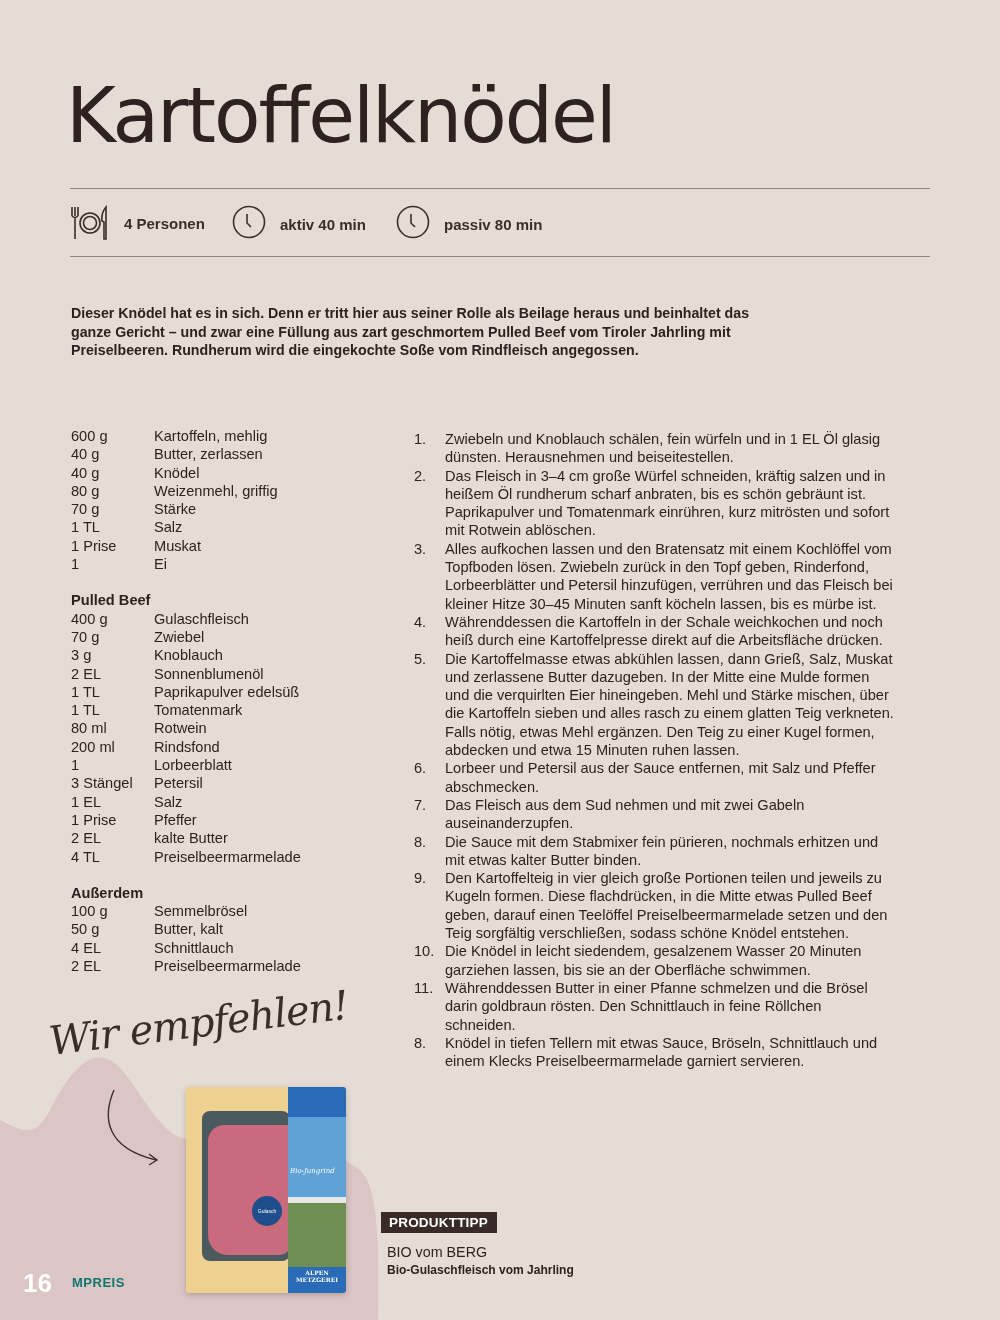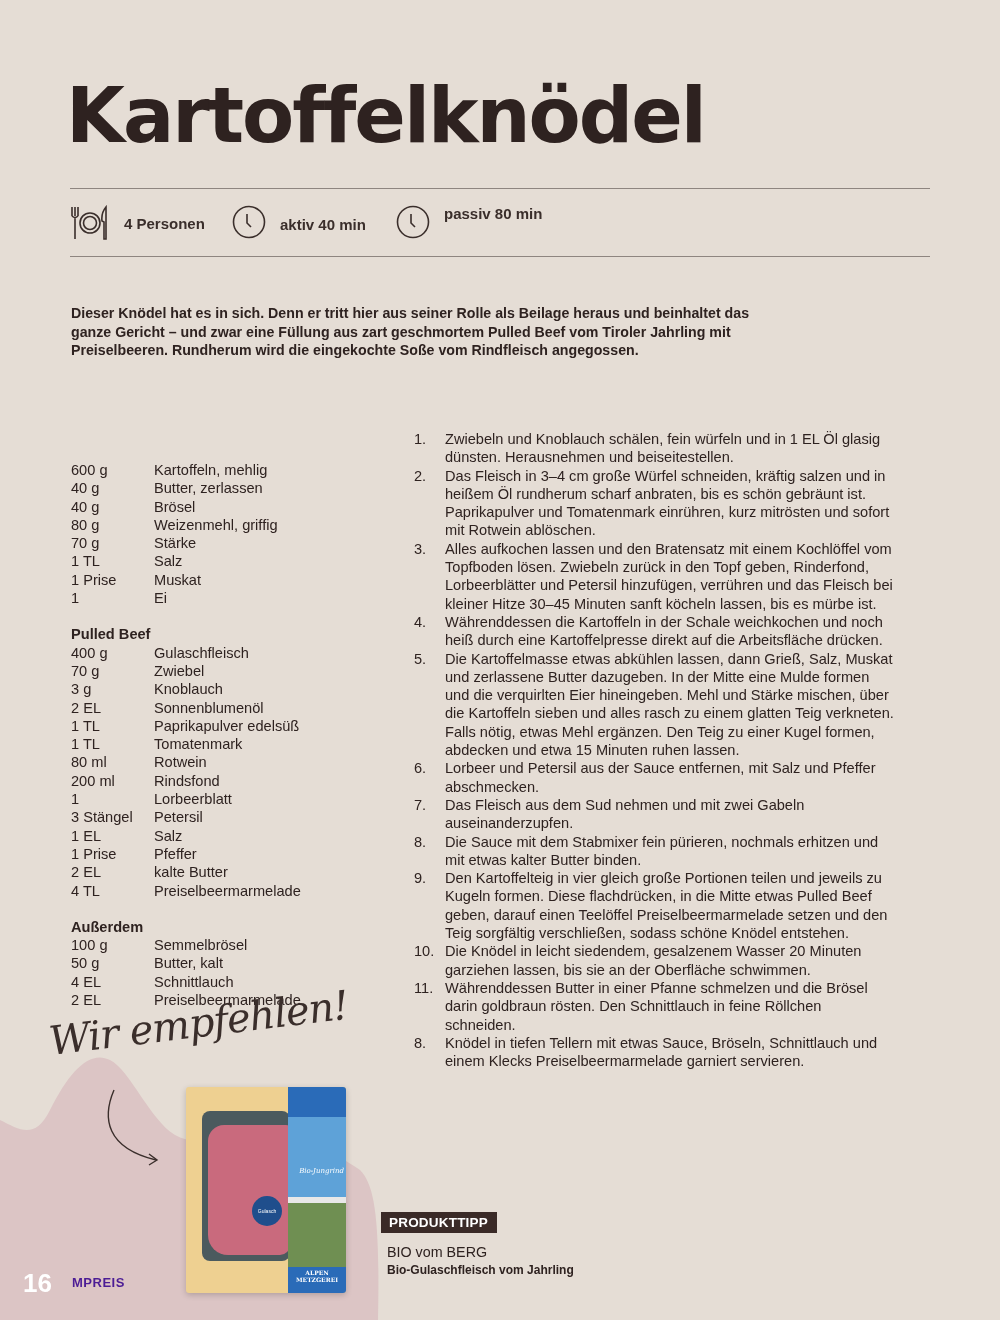--- a/index.html
+++ b/index.html
@@ -5,33 +5,33 @@
   html, body { margin:0; padding:0; }
   body {
     width:1000px; height:1320px; overflow:hidden; position:relative;
     background:#e5ddd5;
     font-family:"Liberation Sans", sans-serif;
     color:#2e2220;
   }
   .mountain { position:absolute; left:0; top:0; width:1000px; height:1320px; z-index:0; }
   .title {
     position:absolute; left:66px; top:78px; margin:0;
-    font-family:"DejaVu Sans", sans-serif; font-weight:700;
+    font-family:"DejaVu Sans", sans-serif; font-weight:400;
     font-size:76px; letter-spacing:-2px; color:#2e2220; line-height:1;
   }
   .rule { position:absolute; left:70px; width:860px; height:1px; background:#8e8580; }
   .meta { position:absolute; left:70px; top:203px; height:40px; display:flex; align-items:center; }
   .meta-item { display:flex; align-items:center; margin-right:32px; }
   .meta-item svg { display:block; }
   .meta-text { font-size:15px; font-weight:700; color:#3a2e2b; margin-left:14px; }
   .intro {
     position:absolute; left:71px; top:304px; width:710px;
     font-size:14.2px; font-weight:700; line-height:18.5px; color:#2e2220; margin:0;
   }
-  .ingredients { position:absolute; left:71px; top:427px; width:300px; font-size:14.6px; line-height:18.3px; color:#2e2220;margin-top:34px; }
+  .ingredients { position:absolute; left:71px; top:427px; width:300px; font-size:14.6px; line-height:18.3px; color:#2e2220; }
   .ing-row { display:flex; }
   .ing-qty { width:83px; flex:none; }
   .ing-name { flex:1; }
   .ing-head { font-weight:700; margin-top:18px; }
   .steps { position:absolute; left:414px; top:430px; width:480px; font-size:14.6px; line-height:18.3px; color:#2e2220; }
   .step { display:flex; }
   .step-num { width:31px; flex:none; }
   .step-text { flex:1; }
   .script {
     position:absolute; left:52px; top:1018px; z-index:2;
@@ -46,31 +46,31 @@
   .window { position:absolute; left:16px; top:24px; width:88px; height:150px; background:#4b5a5e; border-radius:8px; overflow:hidden; }
   .meat { position:absolute; left:6px; top:14px; width:82px; height:130px; background:#c96a7d; border-radius:16px 4px 10px 20px; }
   .meat-badge {
     position:absolute; left:50px; top:85px; width:30px; height:30px; border-radius:50%;
     background:#1f4e8c; color:#fff; font-size:5px; display:flex; align-items:center; justify-content:center; text-align:center;
   }
   .band { position:absolute; left:102px; top:0; width:58px; height:206px; background:#2a6bb8; }
   .band-sky { position:absolute; left:0; top:30px; width:58px; height:80px; background:#5ea2d8; }
   .band-field { position:absolute; left:0; top:110px; width:58px; height:70px; background:#6f8f52; }
   .band-stripe { position:absolute; left:0; top:110px; width:58px; height:6px; background:#e8e8e8; }
-  .band-label { position:absolute; left:2px; top:80px; width:54px; font-family:"DejaVu Serif", serif; font-style:italic; color:#fff; font-size:7px; text-align:right; }
+  .band-label { position:absolute; left:2px; top:80px; width:54px; font-family:"DejaVu Serif", serif; font-style:italic; color:#fff; font-size:7px; text-align:left; }
   .band-brand { position:absolute; left:2px; top:182px; width:54px; color:#fff; font-family:"DejaVu Serif", serif; font-size:6px; text-align:center; line-height:7px; font-weight:700; }
   .tip-tag {
     position:absolute; left:381px; top:1212px; z-index:2;
     background:#3a2a27; color:#fff; font-weight:700; font-size:13.5px; padding:3px 9px 3px 8px;
     letter-spacing:0.2px;
   }
   .tip-brand { position:absolute; left:387px; top:1244px; font-size:14.3px; color:#2e2220; z-index:2; }
   .tip-name { position:absolute; left:387px; top:1263px; font-size:12px; font-weight:700; color:#2e2220; z-index:2; }
   .page-num { position:absolute; left:23px; top:1268px; font-size:26px; font-weight:700; color:#fff; z-index:2; }
-  .logo { position:absolute; left:72px; top:1275px; font-size:13px; font-weight:700; color:#4c1d95; letter-spacing:0.5px; z-index:2; }
+  .logo { position:absolute; left:72px; top:1275px; font-size:13px; font-weight:700; color:#0f766e; letter-spacing:0.5px; z-index:2; }
 </style>
 </head>
 <body>
 
 <svg class="mountain" viewBox="0 0 1000 1320" preserveAspectRatio="none">
   <path d="M0,1120 C20,1130 35,1140 50,1110 C70,1070 90,1050 110,1060 C130,1070 150,1120 175,1135 C200,1150 230,1130 260,1130 C290,1128 330,1150 360,1170 C375,1185 380,1220 378,1320 L0,1320 Z" fill="#dcc5c5"></path>
 </svg>
 
 <h1 class="title">Kartoffelknödel</h1>
 
@@ -97,21 +97,21 @@
 
 <div style="position:absolute;left:232px;top:205px;display:flex;align-items:center;">
   <span>
     <svg width="34" height="34" viewBox="0 0 34 34">
         <circle cx="17" cy="17" r="15.5" fill="none" stroke="#3a2e2b" stroke-width="1.6"></circle>
         <path d="M15 9 v9 l4 4" fill="none" stroke="#3a2e2b" stroke-width="1.6"></path>
       </svg>
   </span>
   <span class="meta-text">aktiv 40 min</span>
 </div>
-<div style="position:absolute;left:396px;top:205px;display:flex;align-items:flex-start;">
+<div style="position:absolute;left:396px;top:205px;display:flex;align-items:center;">
   <span>
     <svg width="34" height="34" viewBox="0 0 34 34">
         <circle cx="17" cy="17" r="15.5" fill="none" stroke="#3a2e2b" stroke-width="1.6"></circle>
         <path d="M15 9 v9 l4 4" fill="none" stroke="#3a2e2b" stroke-width="1.6"></path>
       </svg>
   </span>
   <span class="meta-text">passiv 80 min</span>
 </div>
 
 <div class="rule" style="top:256px;"></div>
@@ -123,21 +123,21 @@
     <div class="ing-row">
         <span class="ing-qty">600 g</span>
         <span class="ing-name">Kartoffeln, mehlig</span>
       </div>
     <div class="ing-row">
         <span class="ing-qty">40 g</span>
         <span class="ing-name">Butter, zerlassen</span>
       </div>
     <div class="ing-row">
         <span class="ing-qty">40 g</span>
-        <span class="ing-name">Brösel</span>
+        <span class="ing-name">Knödel</span>
       </div>
     <div class="ing-row">
         <span class="ing-qty">80 g</span>
         <span class="ing-name">Weizenmehl, griffig</span>
       </div>
     <div class="ing-row">
         <span class="ing-qty">70 g</span>
         <span class="ing-name">Stärke</span>
       </div>
     <div class="ing-row">

